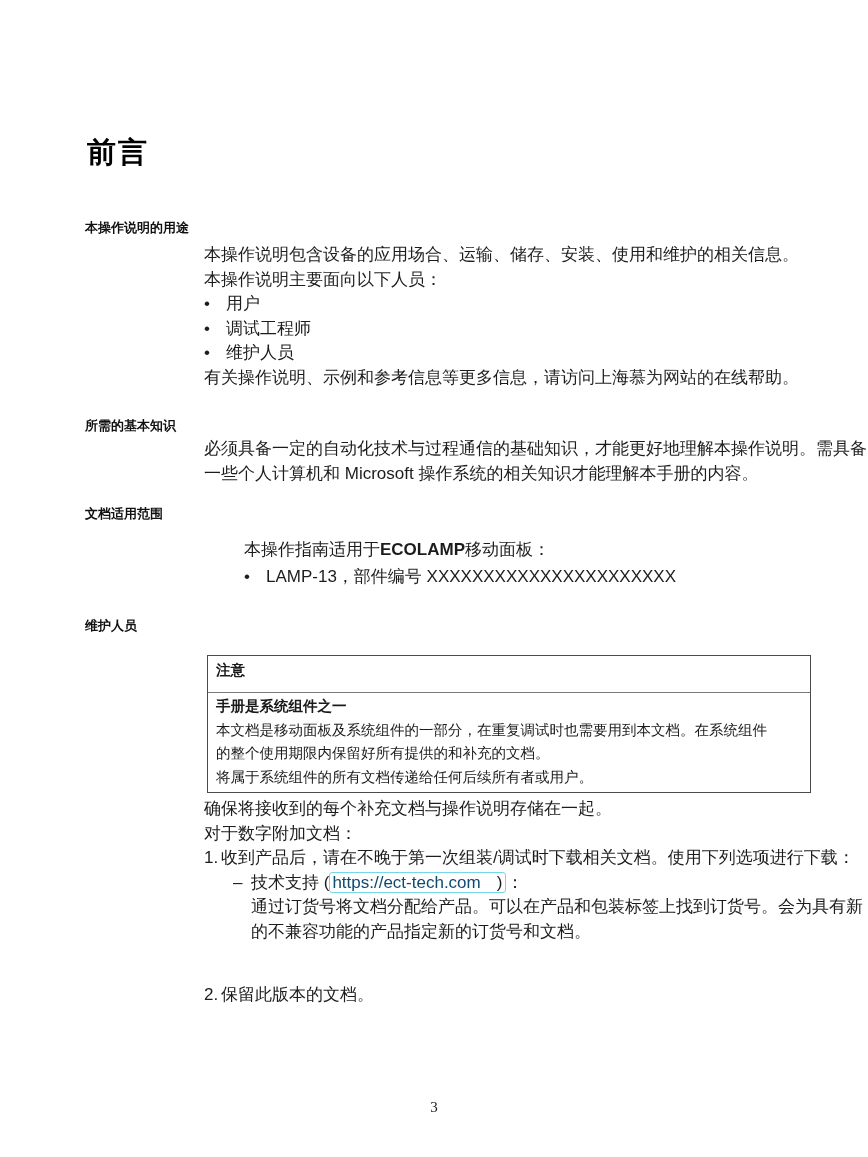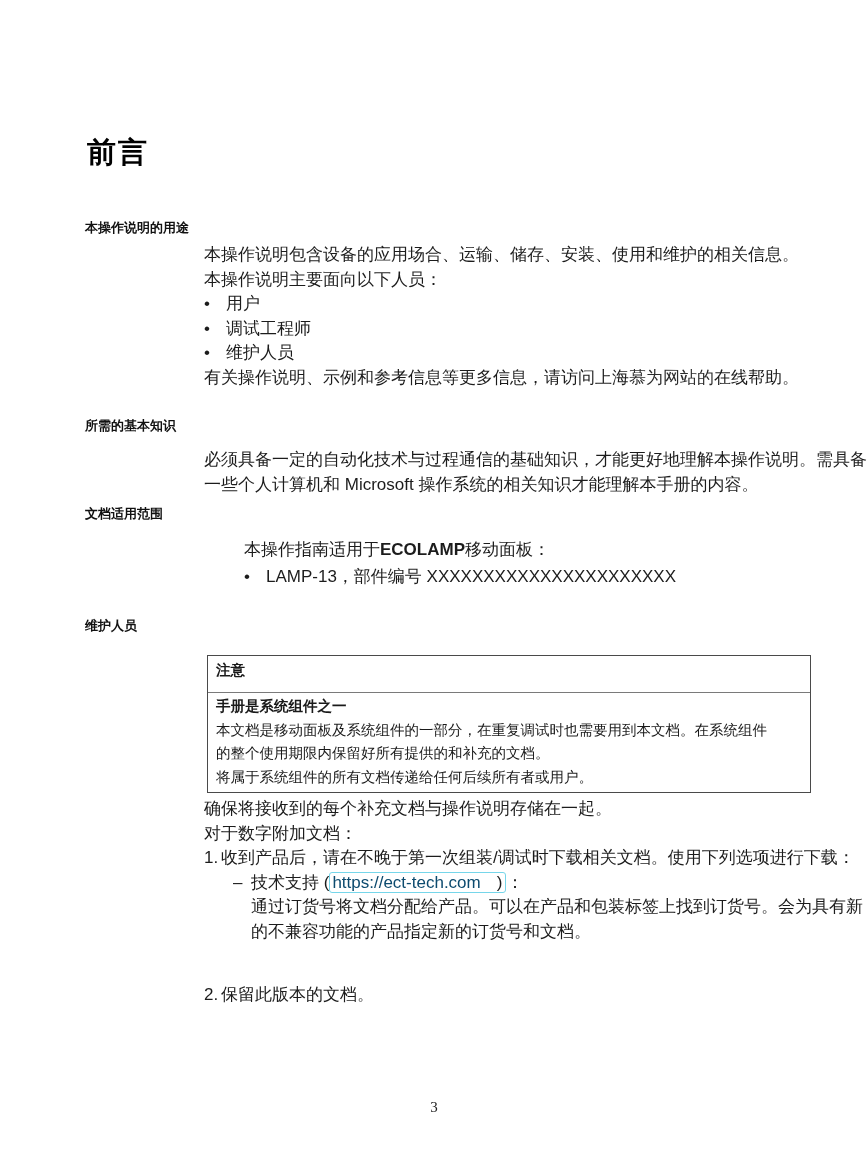--- a/index.html
+++ b/index.html
@@ -91,21 +91,21 @@
       <span>调试工程师</span>
     </div>
     <div class="bullet-row">
       <span class="bullet-marker">•</span>
       <span>维护人员</span>
     </div>
     <div class="line"><span>有关操作说明、示例和参考信息等更多信息，请访问上海</span><span class="serif-alt">慕为网站的</span><span>在线帮助。</span></div>
   </div>
 
   <div class="abs sec-head" style="top:416px;">所需的基本知识</div>
-  <div class="abs body-block" style="top:448px;">
+  <div class="abs body-block" style="top:437px;">
     <div class="line">必须具备一定的自动化技术与过程通信的基础知识，才能更好地理解本操作说明。需具备</div>
     <div class="line">一些个人计算机和 Microsoft 操作系统的相关知识才能理解本手册的内容。</div>
   </div>
 
   <div class="abs sec-head" style="top:504px;">文档适用范围</div>
   <div class="abs body-block" style="top:538px;margin-left:40px;">
     <div class="line"><span>本操作指南适用于</span><span class="bold">ECOLAMP</span><span>移动面板：</span></div>
     <div class="bullet-row" style="margin-top:2px;">
       <span class="bullet-marker">•</span>
       <span>LAMP-13，部件编号 XXXXXXXXXXXXXXXXXXXXXX</span>

